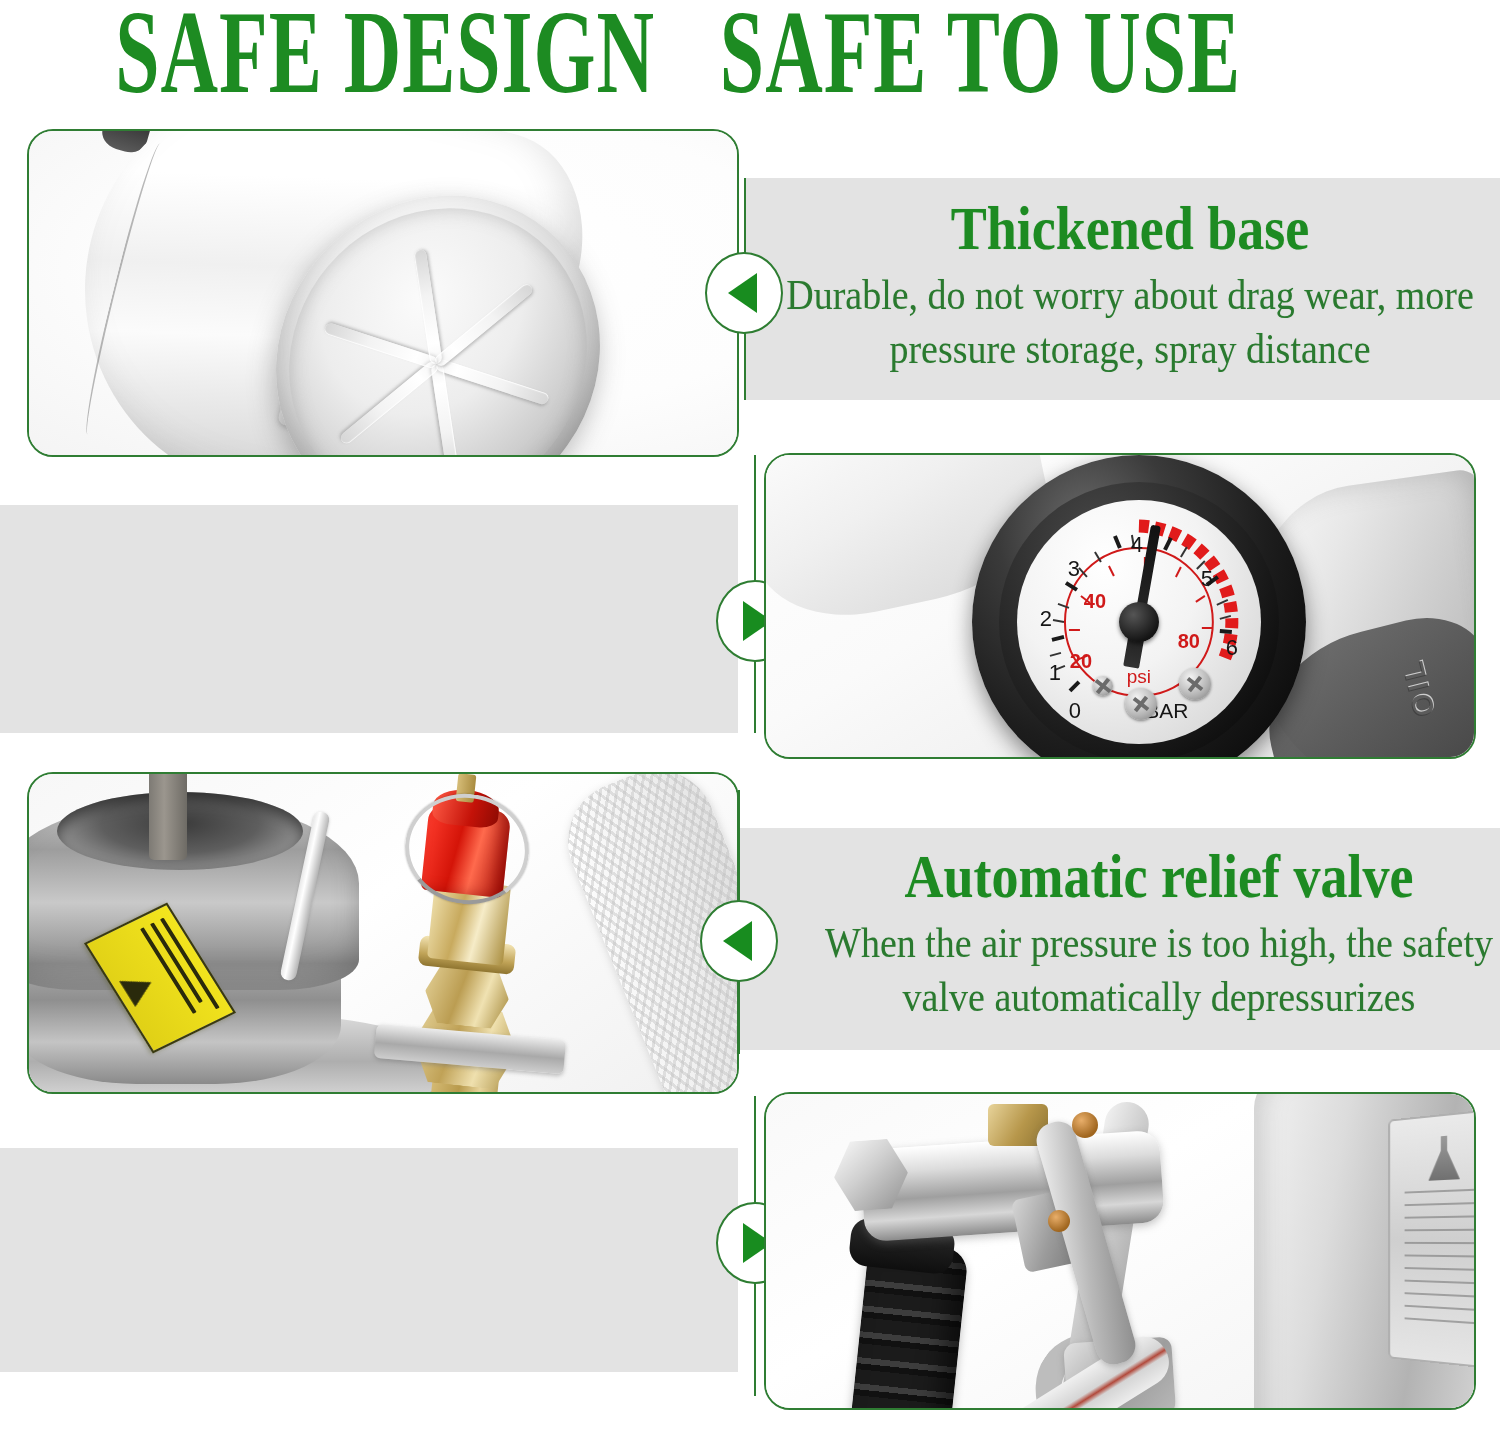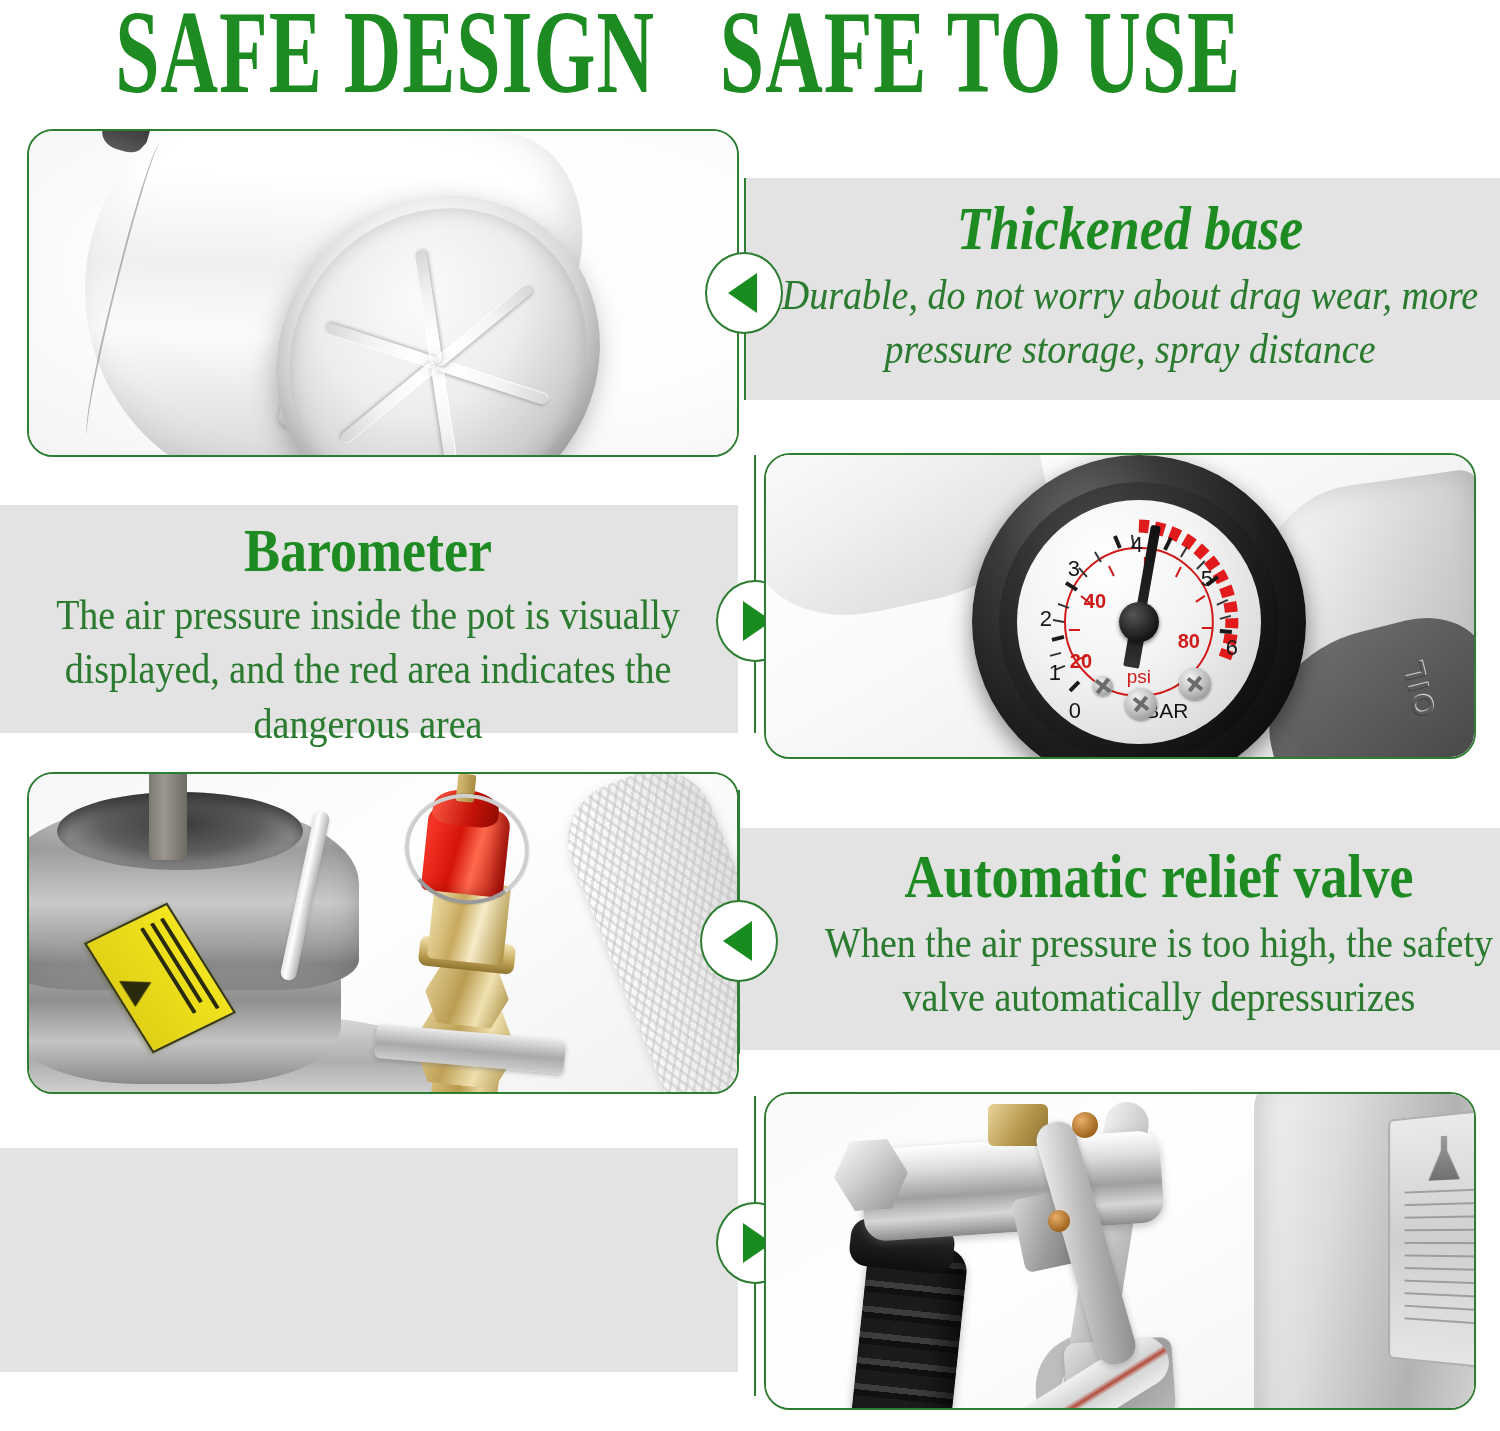--- a/index.html
+++ b/index.html
@@ -484,33 +484,29 @@
         <div class="star-arm" style="transform:rotate(308deg);"></div>
       </div>
     </div>
   </div>
 
   <div class="grey-panel" style="left:745px; top:178px; width:755px; height:222px;"></div>
   <div class="conn-line" style="left:744px; top:178px; height:222px;"></div>
   <div class="arrow-badge" style="left:705px; top:252px;">
     <span class="tri tri-left"></span>
   </div>
-  <div class="txt-wrap" style="left:770px; top:196px; width:720px;font-style:italic;">
+  <div class="txt-wrap" style="left:770px; top:196px; width:720px;">
     <div class="feat-title">Thickened base</div>
     <div class="feat-desc" style="margin-top:14px;">Durable, do not worry about drag wear, more pressure storage, spray distance</div>
   </div>
 
   <div class="grey-panel" style="left:0px; top:505px; width:738px; height:228px;"></div>
   <div class="conn-line" style="left:754px; top:455px; height:278px;"></div>
   <div class="arrow-badge" style="left:716px; top:580px;">
     <span class="tri tri-right"></span>
-  </div>
-  <div class="txt-wrap" style="left:12px; top:518px; width:712px;">
-    <div class="feat-title">Barometer</div>
-    <div class="feat-desc" style="margin-top:12px;">The air pressure inside the pot is visually displayed, and the red area indicates the dangerous area</div>
   </div>
 
   <div class="photo-panel" style="left:764px; top:453px; width:712px; height:306px;">
     <div class="scene">
       <div class="p2-bg"></div>
       <div class="g-hose"></div>
       <div class="oil-cap"></div>
       <div class="oil-dark"></div>
       <div class="oil-text">OIL</div>
 

